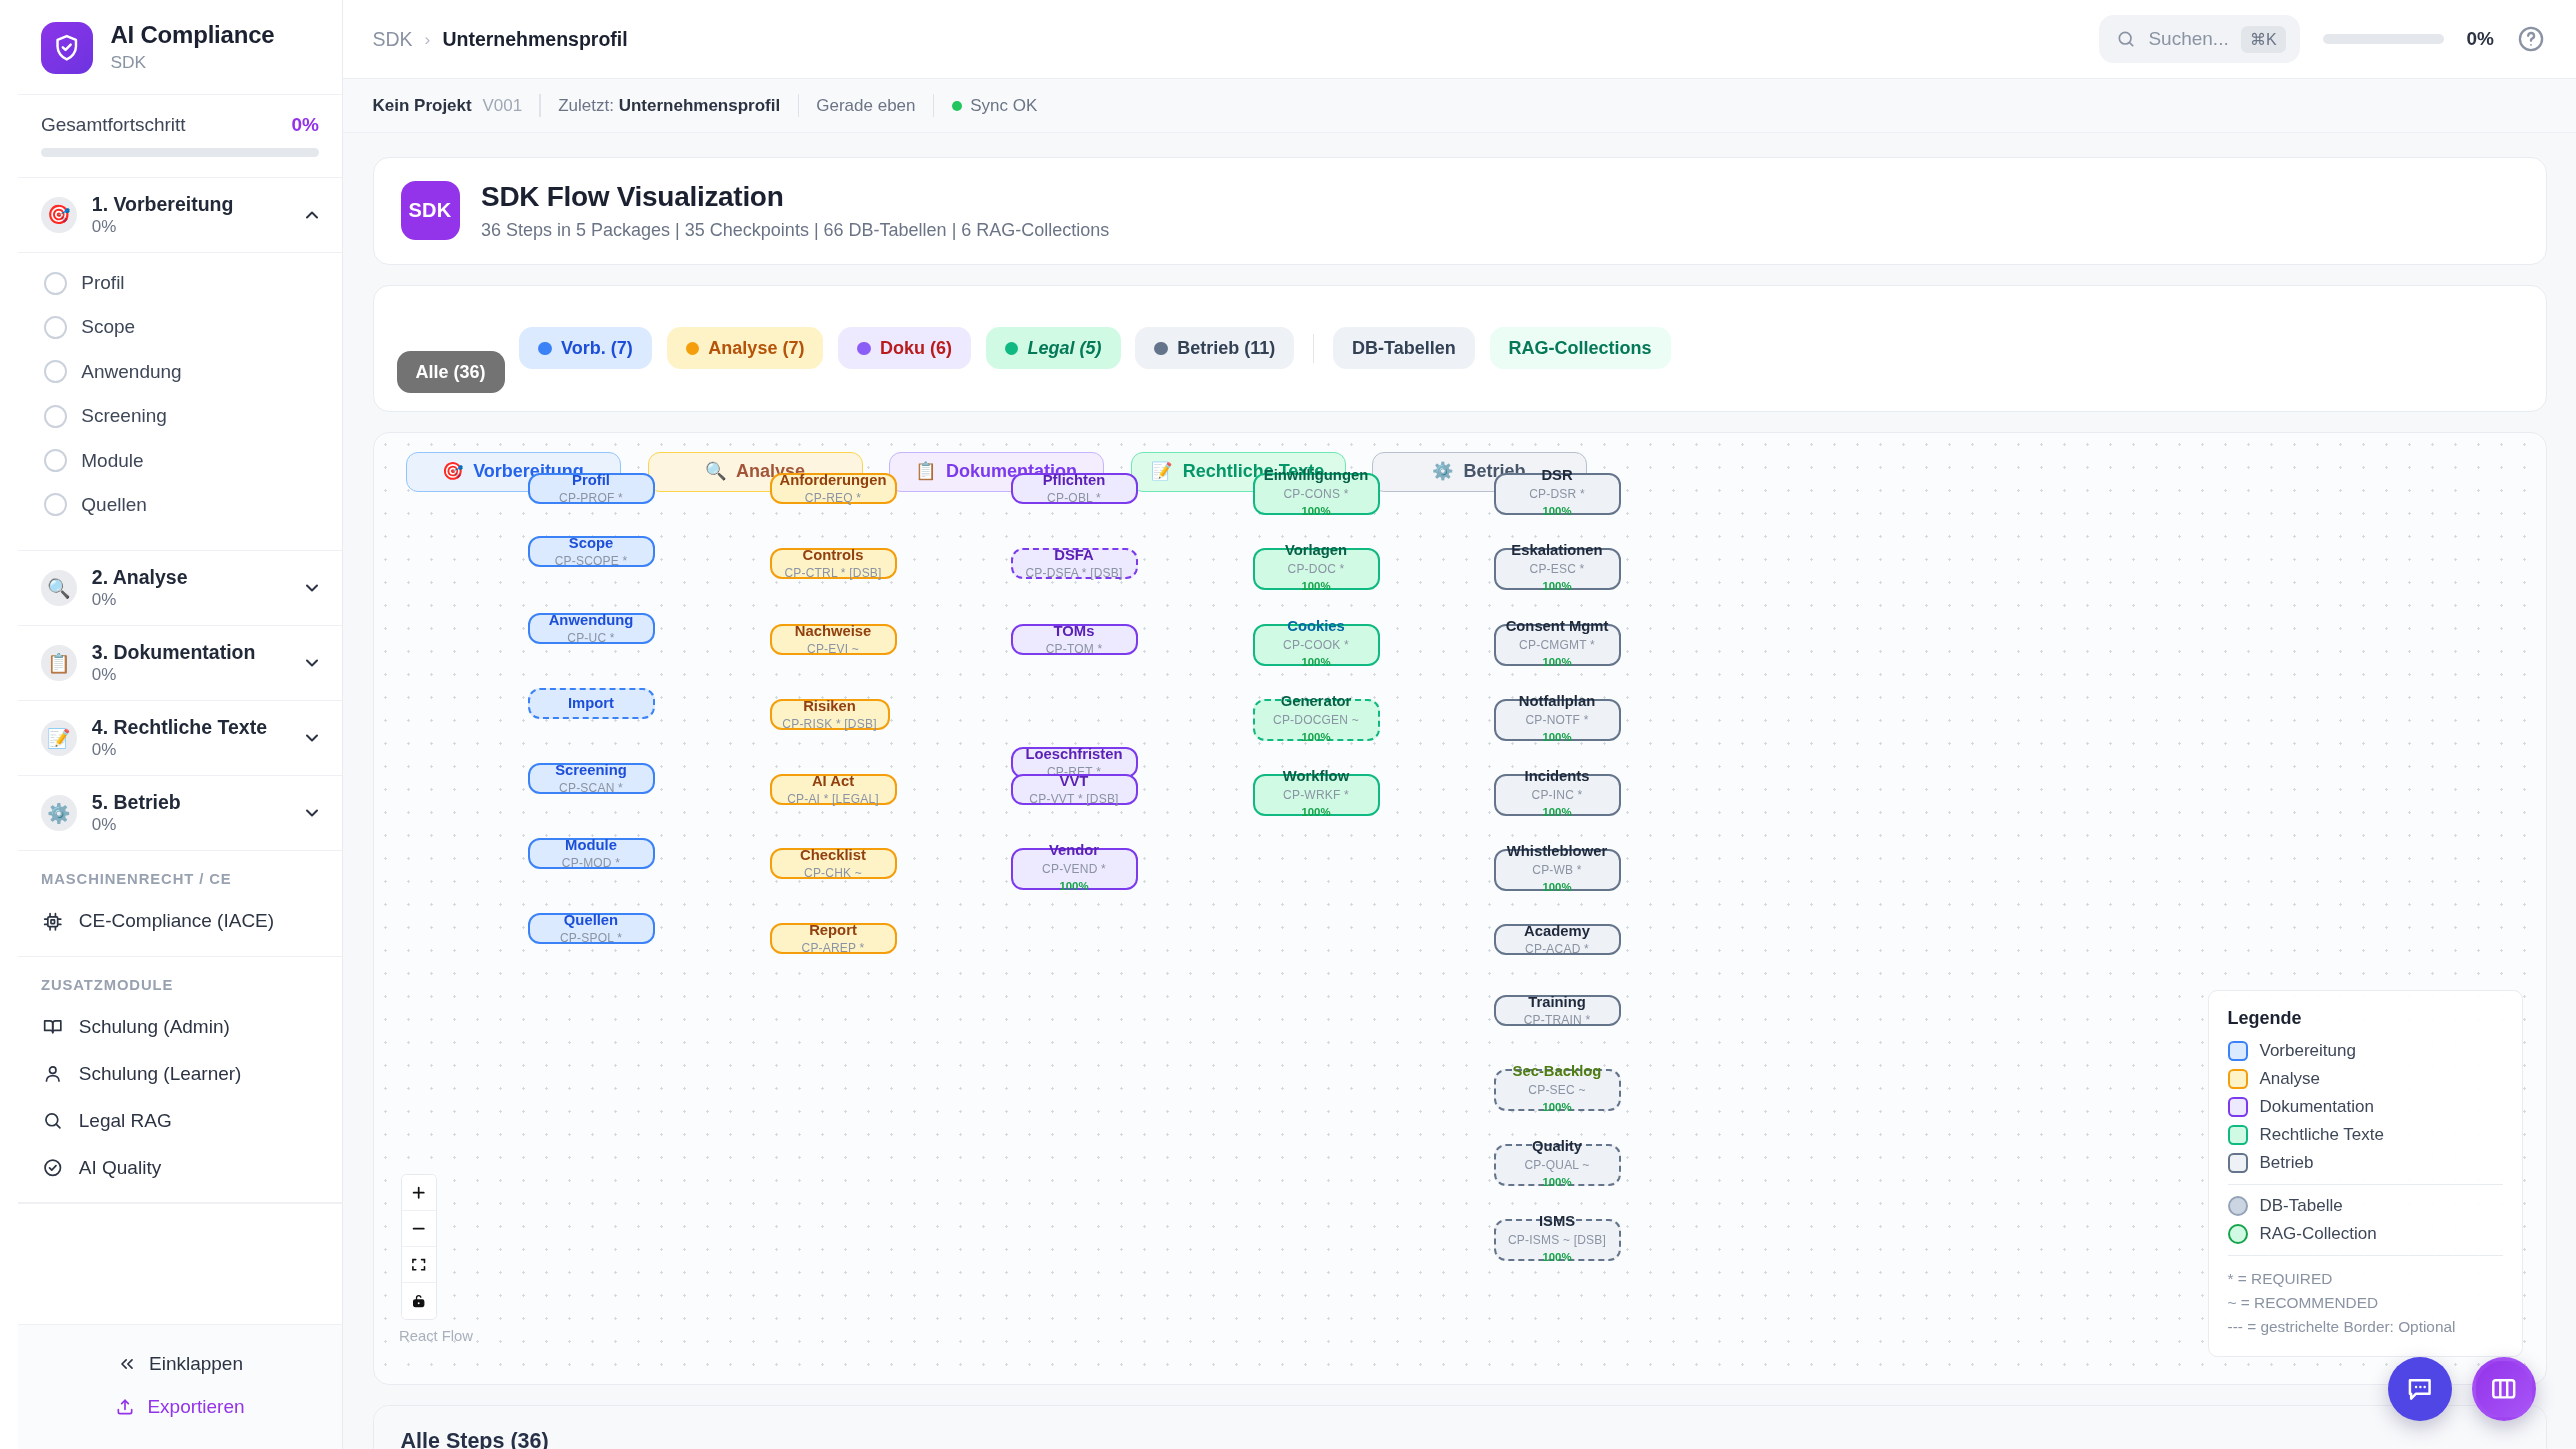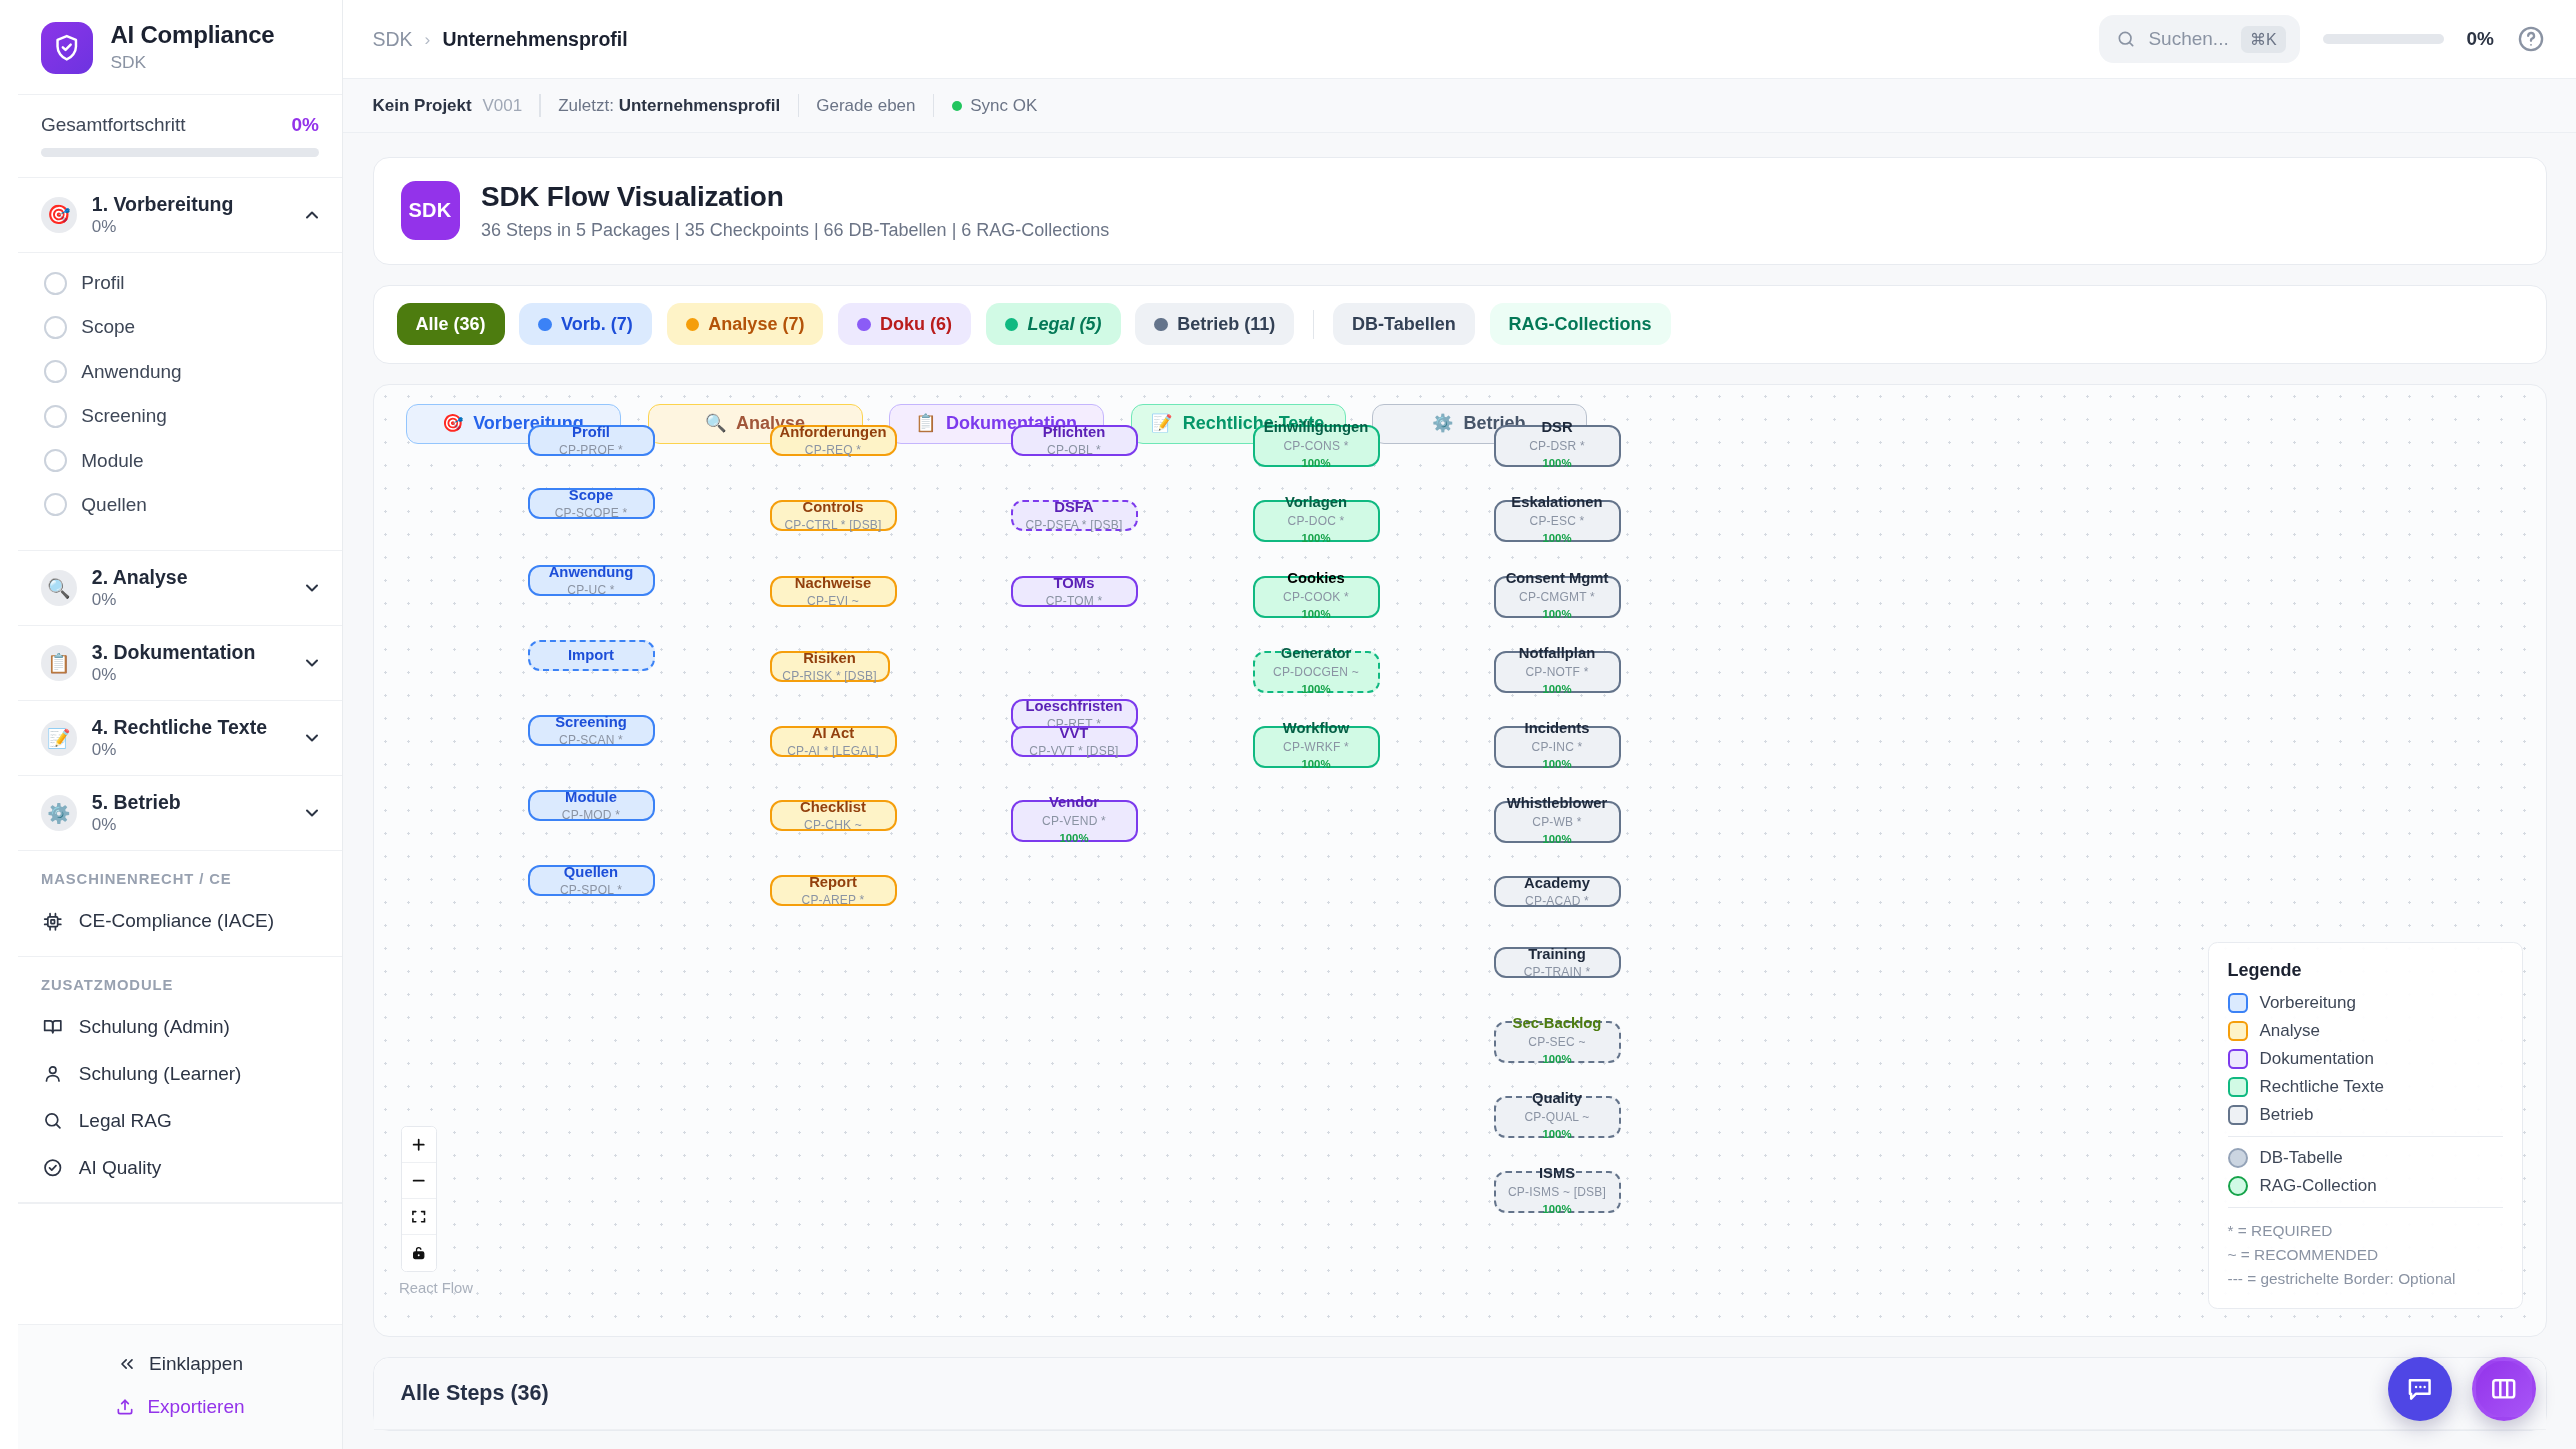--- a/index.html
+++ b/index.html
@@ -385,21 +385,21 @@
 
       <section class="card hero">
         <div class="hero-badge">SDK</div>
         <div>
           <div class="hero-title">SDK Flow Visualization</div>
           <div class="hero-sub">36 Steps in 5 Packages | 35 Checkpoints | 66 DB-Tabellen | 6 RAG-Collections</div>
         </div>
       </section>
 
       <section class="card filters" id="filter-row">
-          <div class="pill active" style="background: #4d7c0f; color: rgb(255, 255, 255);">
+          <div class="pill active" style="background: #737373; color: rgb(255, 255, 255); margin-top: 48px;">
             <span>Alle (36)</span>
           </div>
           <div class="pill" style="background: rgb(219, 234, 254); color: rgb(29, 78, 216);">
             <span class="pdot" style="background: rgb(59, 130, 246);"></span>
             <span>Vorb. (7)</span>
           </div>
           <div class="pill" style="background: rgb(254, 243, 199); color: rgb(180, 83, 9);">
             <span class="pdot" style="background: rgb(245, 158, 11);"></span>
             <span>Analyse (7)</span>
           </div>
@@ -637,21 +637,21 @@
               <div class="npct">100%</div>
               <div class="nbar"></div>
             </div>
             <div class="node" style="left: 879px; top: 115px; width: 127px; height: 42px; background: rgb(209, 250, 229); border-color: rgb(16, 185, 129);">
               <div class="nt" style="color: rgb(6, 95, 70);">Vorlagen</div>
               <div class="nc">CP-DOC *</div>
               <div class="npct">100%</div>
               <div class="nbar"></div>
             </div>
             <div class="node" style="left: 879px; top: 191px; width: 127px; height: 42px; background: rgb(209, 250, 229); border-color: rgb(16, 185, 129);">
-              <div class="nt" style="color: #000000;">Cookies</div>
+              <div class="nt" style="color: #0369a1;">Cookies</div>
               <div class="nc">CP-COOK *</div>
               <div class="npct">100%</div>
               <div class="nbar"></div>
             </div>
             <div class="node dashed" style="left: 879px; top: 266px; width: 127px; height: 42px; background: rgb(209, 250, 229); border-color: rgb(16, 185, 129);">
               <div class="nt" style="color: rgb(6, 95, 70);">Generator</div>
               <div class="nc">CP-DOCGEN ~</div>
               <div class="npct">100%</div>
               <div class="nbar"></div>
             </div>

